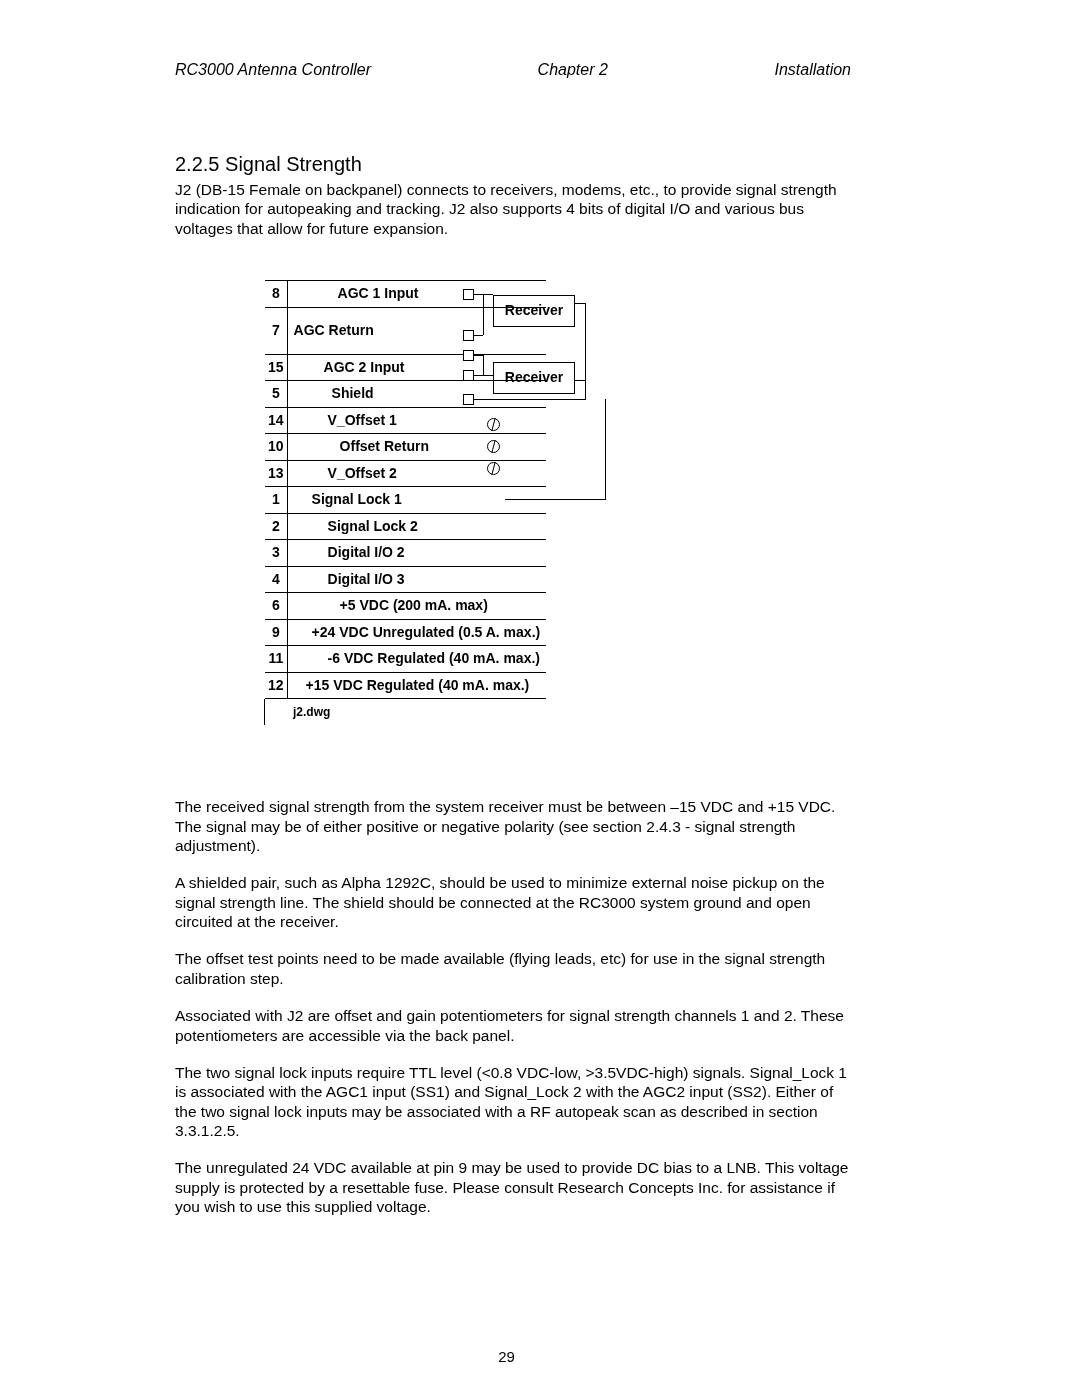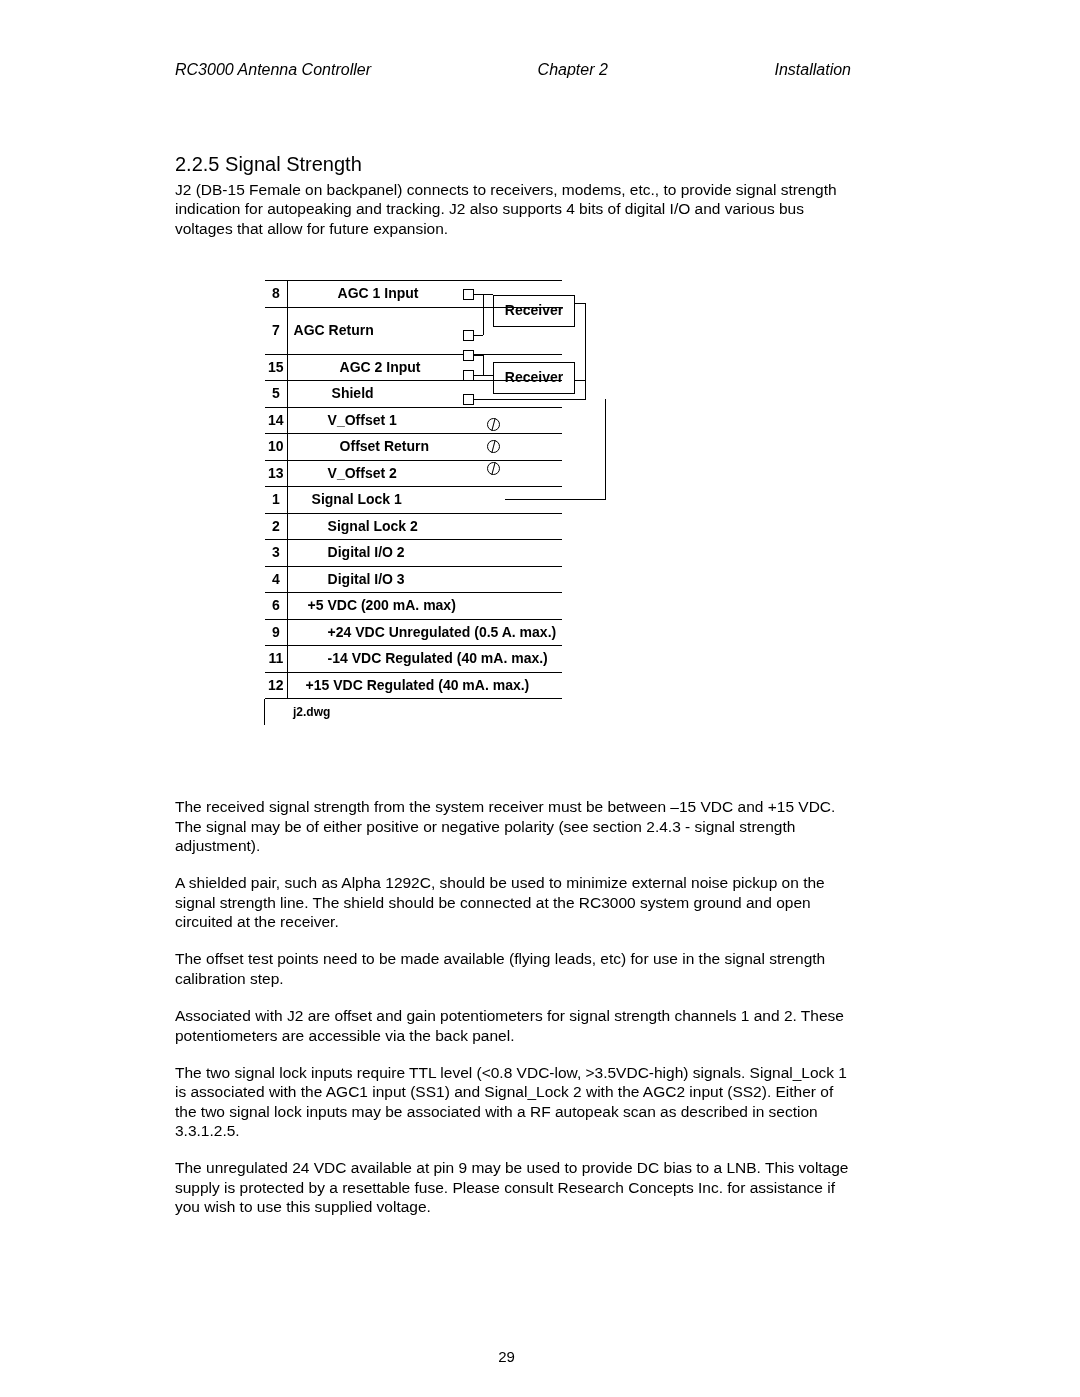--- a/index.html
+++ b/index.html
@@ -134,21 +134,21 @@
           <tr class="first">
             <td class="pin">8</td>
             <td class="lbl" style="padding-left:50px">AGC 1 Input</td>
           </tr>
       <tr>
             <td class="pin" style="height:38px">7</td>
             <td class="lbl">AGC Return</td>
           </tr>
       <tr>
             <td class="pin">15</td>
-            <td class="lbl" style="padding-left:52px">AGC 2 Input</td>
+            <td class="lbl" style="padding-left:36px">AGC 2 Input</td>
           </tr>
       <tr>
             <td class="pin">5</td>
             <td class="lbl" style="padding-left:44px">Shield</td>
           </tr>
       <tr>
             <td class="pin">14</td>
             <td class="lbl" style="padding-left:40px">V_Offset 1</td>
           </tr>
       <tr>
@@ -170,29 +170,29 @@
       <tr>
             <td class="pin">3</td>
             <td class="lbl" style="padding-left:40px">Digital I/O 2</td>
           </tr>
       <tr>
             <td class="pin">4</td>
             <td class="lbl" style="padding-left:40px">Digital I/O 3</td>
           </tr>
       <tr>
             <td class="pin">6</td>
-            <td class="lbl" style="padding-left:20px">+5 VDC (200 mA. max)</td>
+            <td class="lbl" style="padding-left:52px">+5 VDC (200 mA. max)</td>
           </tr>
       <tr>
             <td class="pin">9</td>
-            <td class="lbl" style="padding-left:40px">+24 VDC Unregulated (0.5 A. max.)</td>
+            <td class="lbl" style="padding-left:24px">+24 VDC Unregulated (0.5 A. max.)</td>
           </tr>
       <tr>
             <td class="pin">11</td>
-            <td class="lbl" style="padding-left:40px">-14 VDC Regulated (40 mA. max.)</td>
+            <td class="lbl" style="padding-left:40px">-6 VDC Regulated (40 mA. max.)</td>
           </tr>
       <tr>
             <td class="pin">12</td>
             <td class="lbl" style="padding-left:18px;border-bottom:1px solid #000">+15 VDC Regulated (40 mA. max.)</td>
           </tr>
     </tbody>
       </table>
     <div class="dfile">j2.dwg</div>
 
     <div class="conn-small" style="left:198px; top:9px"></div>

